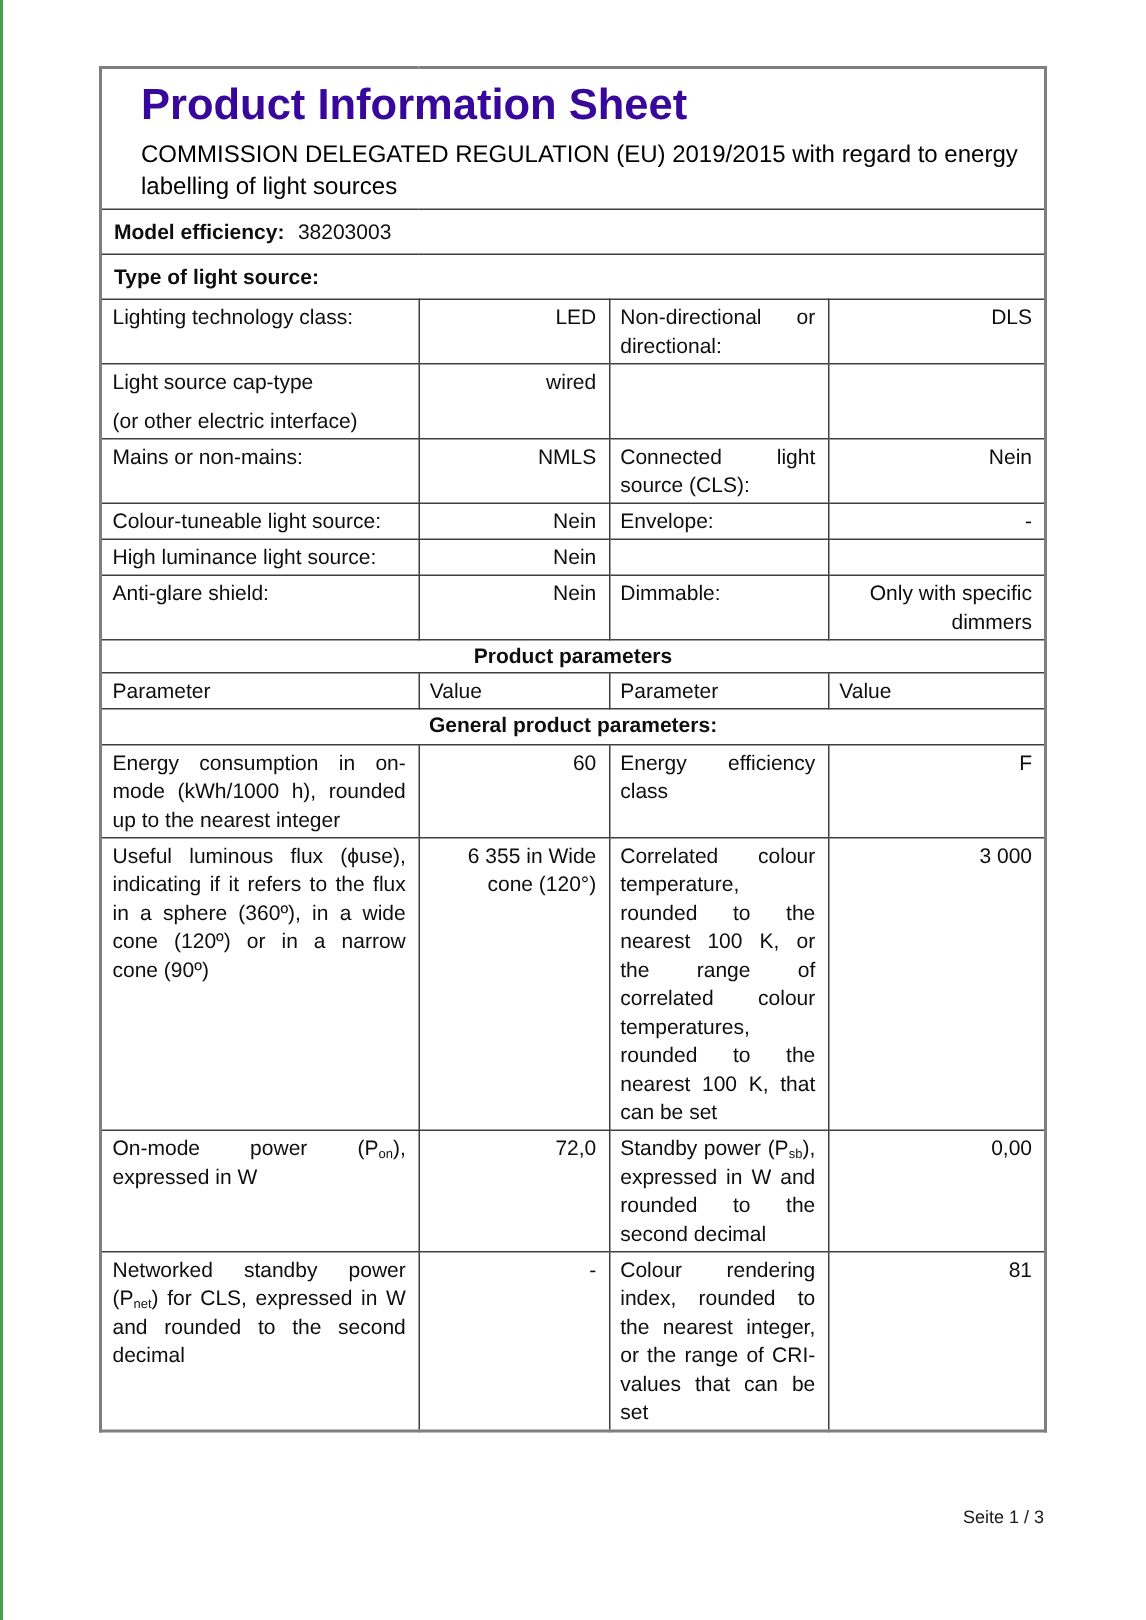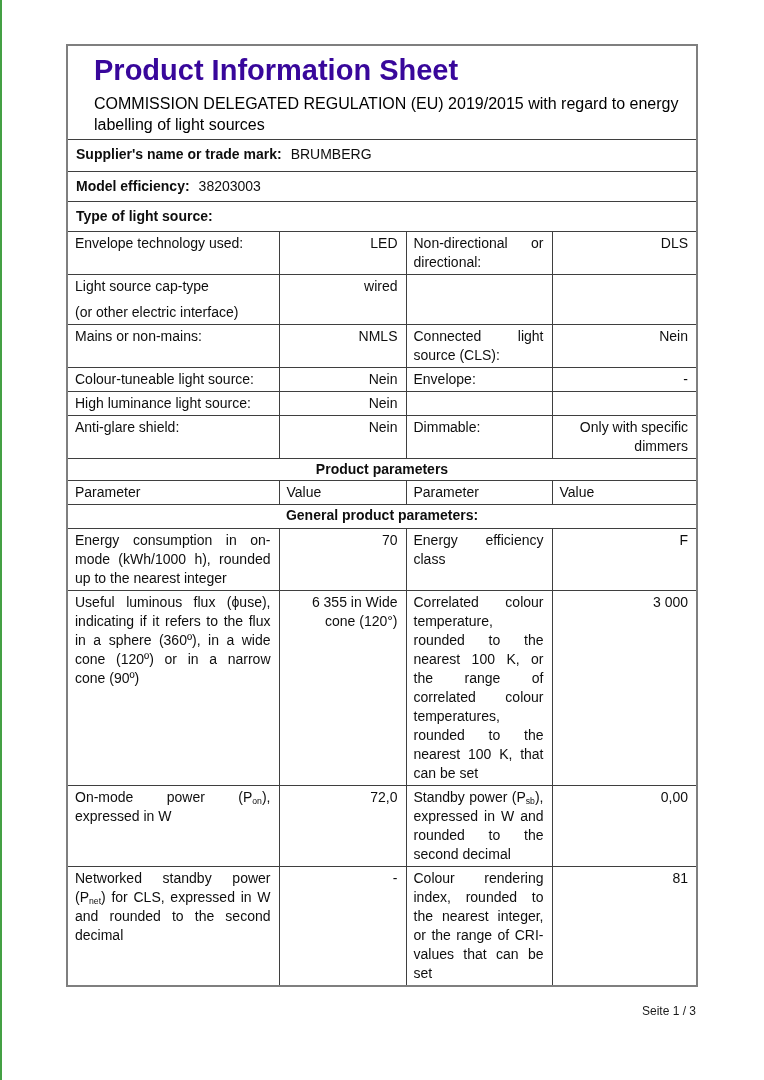--- a/index.html
+++ b/index.html
@@ -55,41 +55,36 @@
         <col style="width:145px">
     </colgroup>
     <tbody>
       <tr style="height:91px">
         <td colspan="4" class="head-cell">
           <h1 class="title">Product Information Sheet</h1>
           <p class="subtitle">COMMISSION DELEGATED REGULATION (EU) 2019/2015 with regard to energy labelling of light sources</p>
         </td>
       </tr>
 
-      <tr style="height:32px">
-        <td colspan="4" class="info-cell">
-          <span class="lbl">Supplier's name or trade mark:</span><span class="inline-val">BRUMBERG</span>
-        </td>
-      </tr>
 
 
       <tr style="height:30px">
         <td colspan="4" class="info-cell">
           <span class="lbl">Model efficiency:</span><span class="inline-val">38203003</span>
         </td>
       </tr>
 
       <tr style="height:29px">
         <td colspan="4" class="info-cell">
           <span class="lbl">Type of light source:</span>
         </td>
       </tr>
 
       <tr style="height:40px">
-        <td class="just">Envelope technology used:</td>
+        <td class="just">Lighting technology class:</td>
         <td class="val">LED</td>
         <td class="just">Non-directional or directional:</td>
         <td class="val">DLS</td>
       </tr>
 
       <tr style="height:45px">
         <td>
           <div>Light source cap-type</div>
           <div class="line2">(or other electric interface)</div>
         </td>
@@ -136,21 +131,21 @@
         <td>Parameter</td>
         <td>Value</td>
       </tr>
 
       <tr style="height:24px">
         <td colspan="4" class="sec-title">General product parameters:</td>
       </tr>
 
       <tr style="height:58px">
         <td class="just">Energy consumption in on-mode (kWh/1000 h), rounded up to the nearest integer</td>
-        <td class="val">70</td>
+        <td class="val">60</td>
         <td class="just">Energy efficiency class</td>
         <td class="val">F</td>
       </tr>
 
       <tr style="height:188px">
         <td class="just">Useful luminous flux (ϕuse), indicating if it refers to the flux in a sphere (360º), in a wide cone (120º) or in a narrow cone (90º)</td>
         <td class="val">6 355 in Wide cone (120°)</td>
         <td class="just">Correlated colour temperature, rounded to the nearest 100 K, or the range of correlated colour temperatures, rounded to the nearest 100 K, that can be set</td>
         <td class="val">3 000</td>
       </tr>

